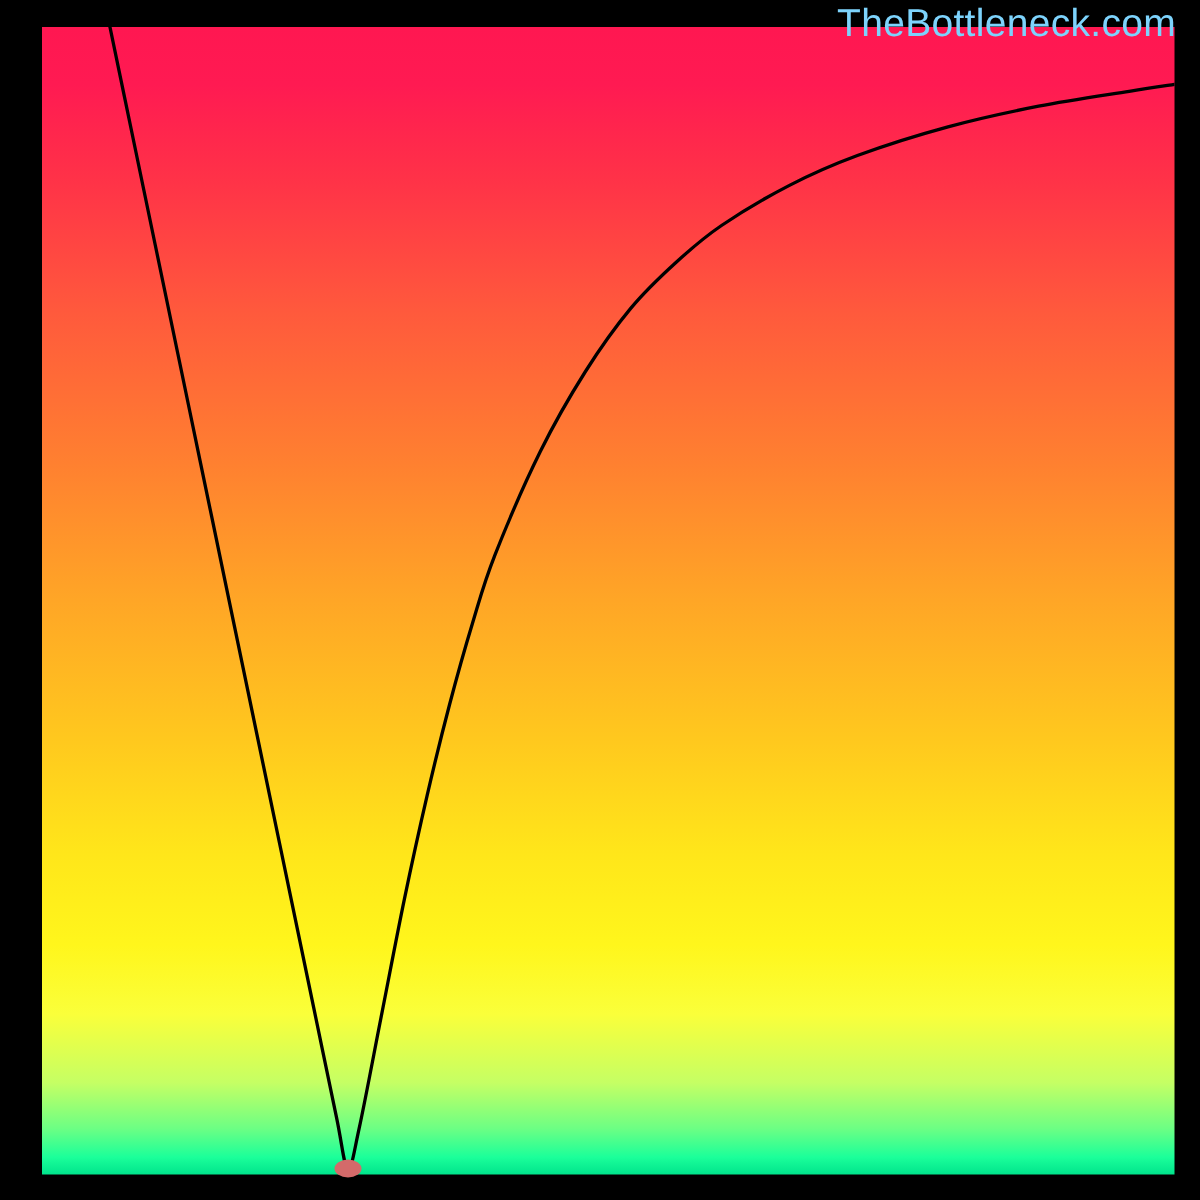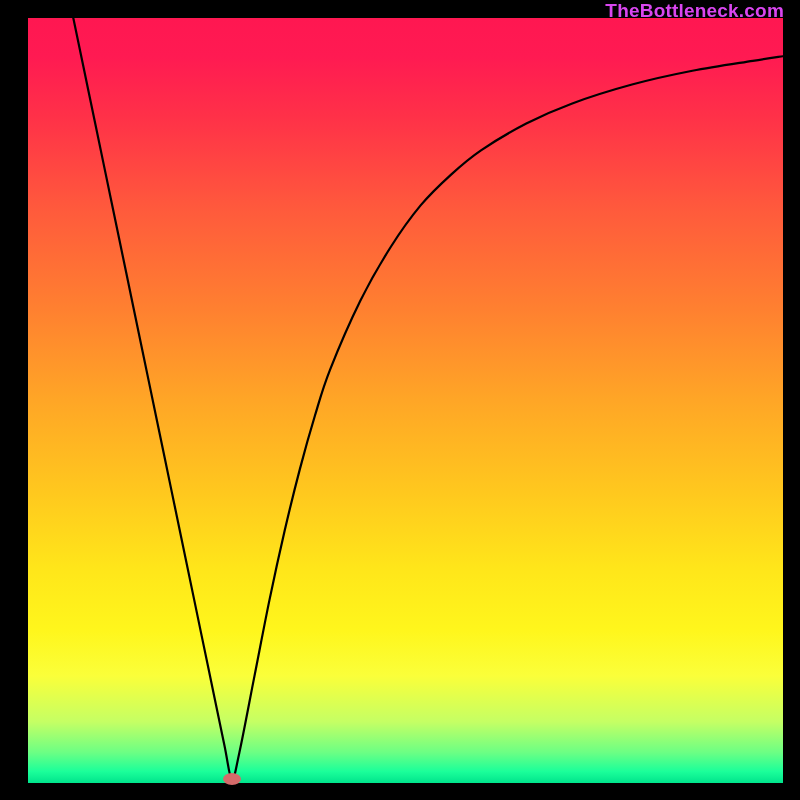--- a/index.html
+++ b/index.html
@@ -39,23 +39,23 @@
       #c5ff64 92%,
       #6cff84 96%,
       #1bff9a 98.5%,
       #00e48c 100%
     );
   }
   .watermark {
     position: absolute;
     top: 0px;
     right: 16px;
-    color: #d946ef;
-    font-size: 19px;
-    font-weight: 700;
+    color: #7dd3fc;
+    font-size: 26px;
+    font-weight: 400;
     letter-spacing: 0.2px;
     z-index: 5;
   }
   svg.curve {
     position: absolute;
     left: 0; top: 0;
     width: 755px;
     height: 765px;
     z-index: 3;
   }

